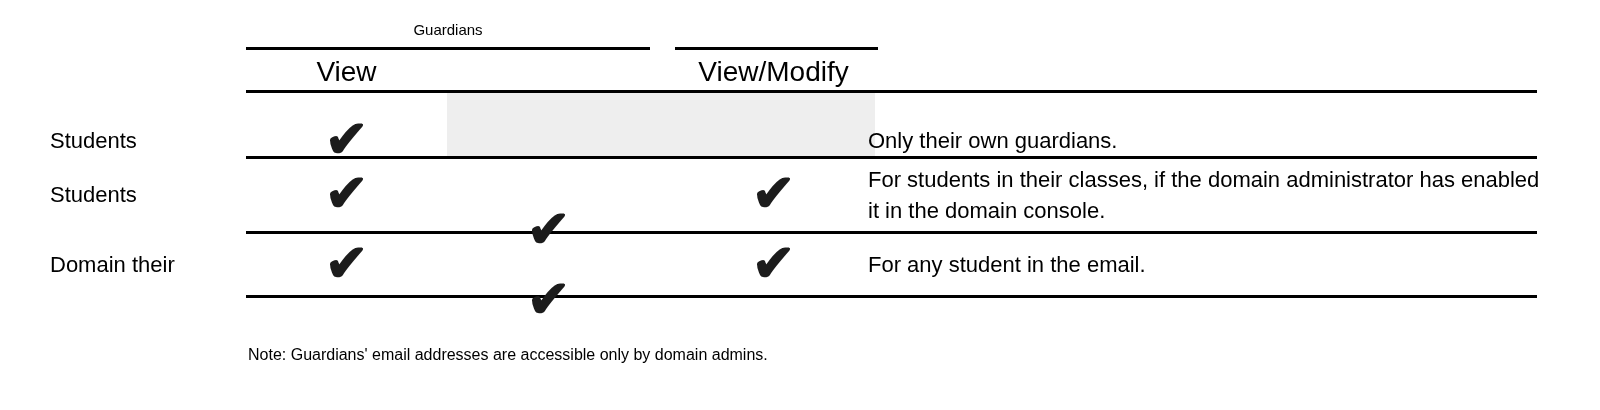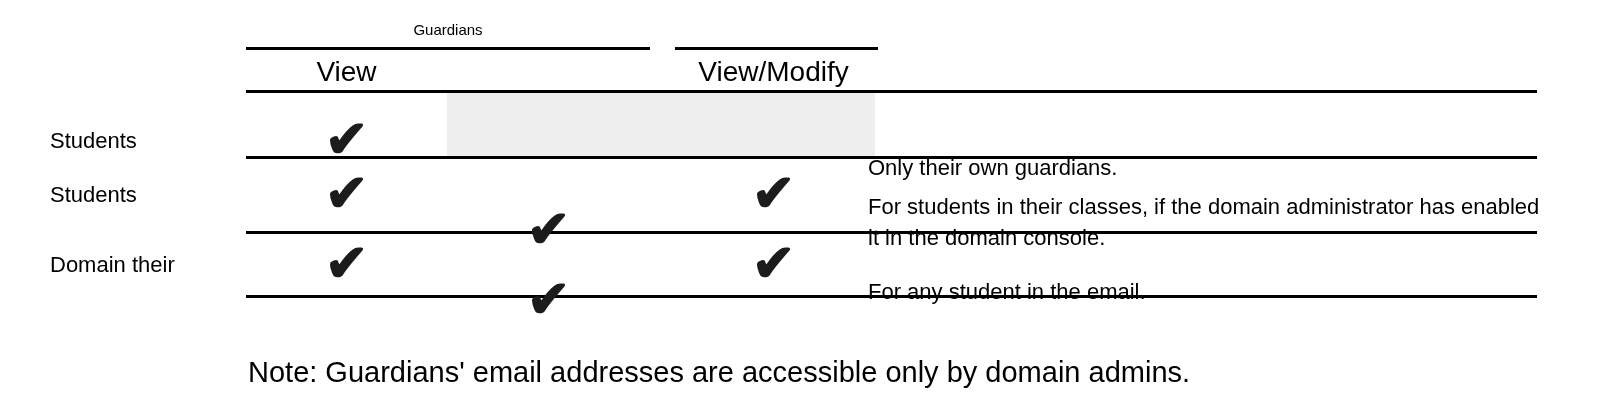--- a/index.html
+++ b/index.html
@@ -31,33 +31,33 @@
   .check-cell { justify-content: center; }
   .check-glyph {
     font-size: 52px;
     font-weight: bold;
     color: #1c1c1c;
     line-height: 1;
     transform: translateY(-2px);
   }
   .note-cell {
     left: 868px; width: 680px;
-    font-size: 22px; line-height: 31px; margin-top: 27px;
+    font-size: 22px; line-height: 31px;
   }
   .disabled-band {
     position: absolute;
     left: 447px; top: 93px;
     width: 428px; height: 63px;
     background: #eeeeee;
   }
   .footnote {
     position: absolute;
-    left: 248px; top: 358px;
+    left: 248px; top: 341px;
     width: 1100px;
-    font-size: 29px; line-height: 28px;
+    font-size: 16px; line-height: 28px;
   }
   
   .row-students { top: 109px;  height: 63px; }
   .row-teachers { top: 159px; height: 72px; }
   .row-domain   { top: 234px; height: 61px; }
   
   .col-view        { left: 246px; width: 201px; }
   .col-modify      { left: 447px; width: 203px; margin-top: 36px; }
   .col-invitations { left: 672px; width: 203px; }
 </style>

